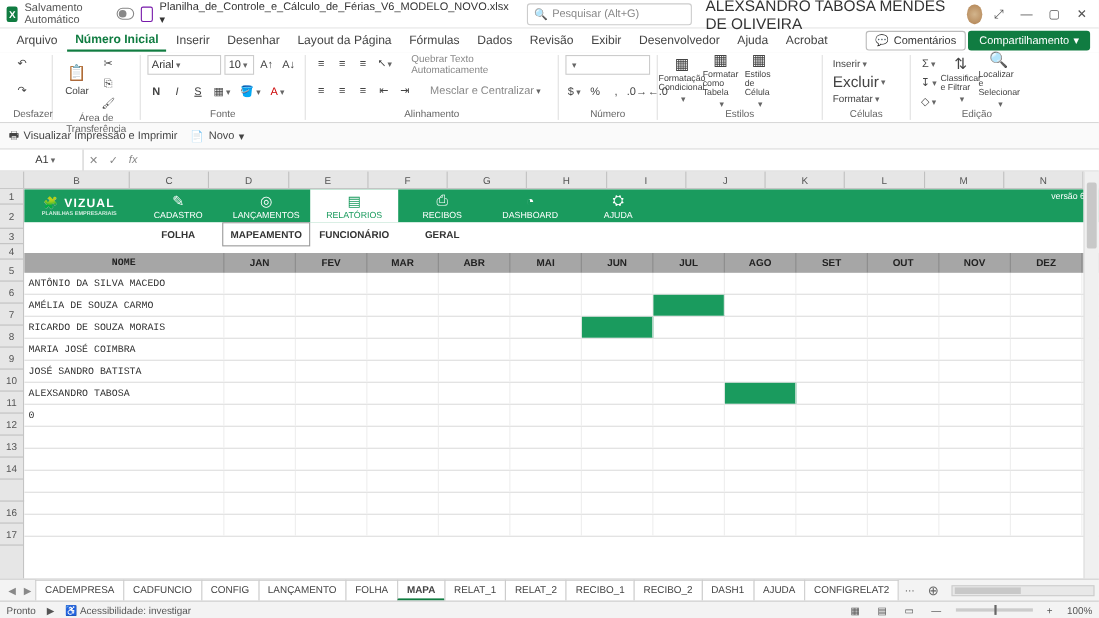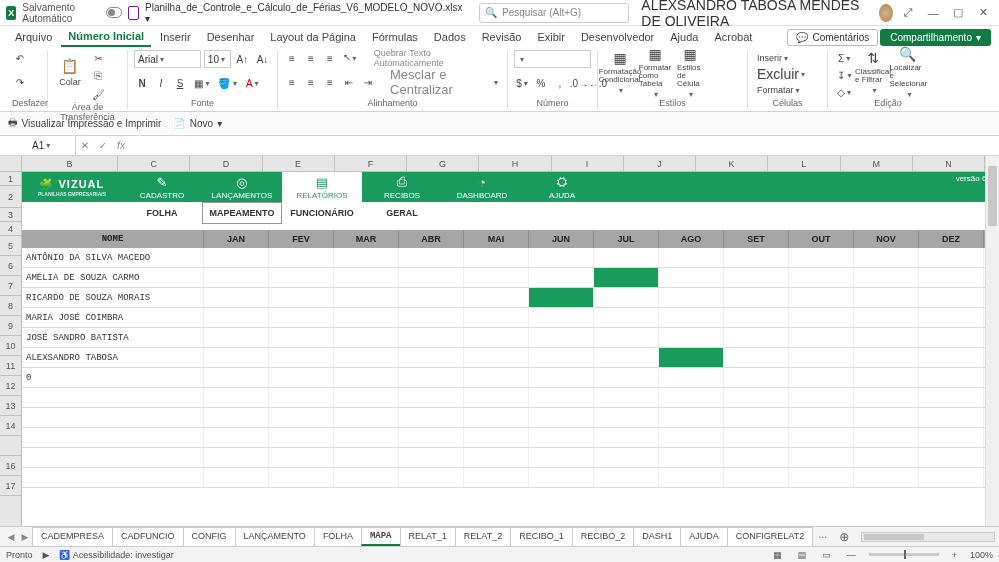--- a/index.html
+++ b/index.html
@@ -85,21 +85,21 @@
 .dc.name { width: 182px; font-family: Liberation Mono, monospace; }
 .dc.mon { width: 65px; justify-content: center; padding-left: 0; }
 
 .scrollv { position: absolute; right: 0; top: 156px; width: 14px; bottom: 36px; background: #f0f0f0; border-left: 1px solid #ddd; }
 .scrollv .thumb { position: absolute; top: 10px; left: 2px; right: 2px; height: 60px; background: #c8c8c8; border-radius: 2px; }
 
 
 .sheettabs { position: absolute; left: 0; right: 0; bottom: 16px; height: 20px; background: #f3f3f3; border-top: 1px solid #ccc; display: flex; align-items: center; padding: 0 4px; gap: 0; font-size: 9px; }
 .sheettabs .nav { width: 14px; text-align: center; color: #888; }
 .sheettabs .stab { padding: 3px 8px; border: 1px solid #ccc; border-bottom: none; background: #fff; color: #444; margin-right: -1px; cursor: pointer; white-space: nowrap; }
-.sheettabs .stab.active { background: #fff; border-bottom: 2px solid #107c41; font-weight: bold; font-family: Liberation Mono, monospace; }
+.sheettabs .stab.active { background: #fff; border-bottom: 2px solid #107c41; font-weight: bold; }
 .sheettabs .more { padding: 0 6px; color: #666; }
 .sheettabs .add { padding: 0 6px; color: #666; font-size: 12px; }
 .sheettabs .hsb { flex: 1; margin-left: 6px; height: 10px; background: #e8e8e8; border: 1px solid #ccc; position: relative; }
 .sheettabs .hsb .th { position: absolute; left: 2px; top: 1px; bottom: 1px; width: 60px; background: #c8c8c8; }
 
 
 .statusbar { position: absolute; left: 0; right: 0; bottom: 0; height: 16px; background: #f3f3f3; border-top: 1px solid #ccc; display: flex; align-items: center; padding: 0 6px; font-size: 9px; color: #555; gap: 10px; }
 .statusbar .sp { flex: 1; }
 .statusbar .vbtn { padding: 0 3px; }
 .statusbar .zoom-slider { width: 70px; height: 3px; background: #ccc; position: relative; }
@@ -209,21 +209,21 @@
       <span style="width:6px"></span>
       <div class="ribbtn" style="width:auto;font-size:9px;color:#888">Quebrar Texto Automaticamente</div>
     </div>
     <div class="row">
       <div class="ribbtn">≡</div>
       <div class="ribbtn">≡</div>
       <div class="ribbtn">≡</div>
       <div class="ribbtn">⇤</div>
       <div class="ribbtn">⇥</div>
       <span style="width:6px"></span>
-      <div class="ribbtn dd" style="width:auto;font-size:13px;color:#888">Mesclar e Centralizar</div>
+      <div class="ribbtn dd" style="width:auto;font-size:10px;color:#888">Mesclar e Centralizar</div>
     </div>
     <div class="lbl">Alinhamento</div>
   </div>
   <div class="ribgroup" style="width:90px">
     <div class="row">
         <div class="fontbox dd" style="width:80px;color:#888"> </div>
       </div>
     <div class="row">
       <div class="ribbtn dd">$</div>
       <div class="ribbtn">%</div>

